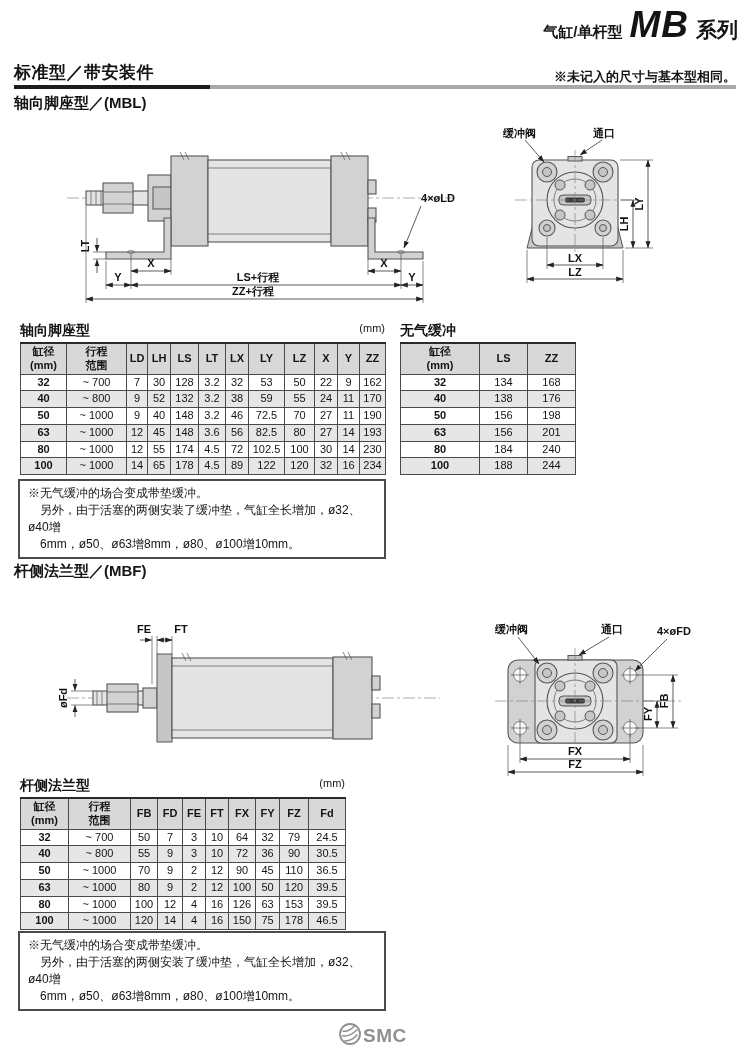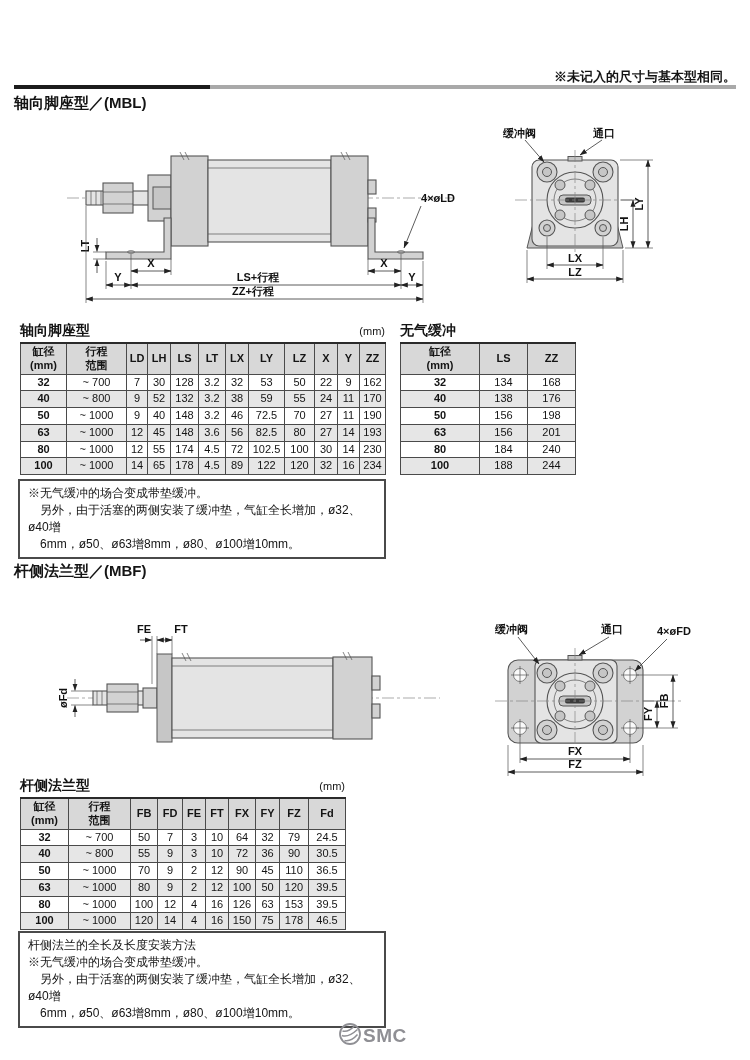--- a/index.html
+++ b/index.html
@@ -14,21 +14,21 @@
 .note-top{top:68px;right:14px;font-size:13px;font-weight:bold}
 .sec-title{top:61px;left:14px;font-size:17px;font-weight:bold;letter-spacing:.5px}
 .sec-rule{top:85px;left:14px;width:722px;height:4px;background:linear-gradient(to right,#1c1c1c 0 196px,#a9a9a9 196px)}
 .sub-title{font-size:15px;font-weight:bold}
 .sub1{top:94px;left:14px}
 .sub2{top:562px;left:14px}
 .fig1{top:126px;left:53px}
 .fig2{top:124px;left:495px}
 .fig3{top:596px;left:55px}
 .fig4{top:593px;left:475px}
-.tbl-cap{display:flex;justify-content:space-between;align-items:center}
+.tbl-cap{display:flex;justify-content:space-between;align-items:flex-start}
 .cap1{top:322px;left:20px;width:365px}
 .cap1b{top:322px;left:400px;width:175px}
 .cap2{top:777px;left:20px;width:325px}
 .tbl-title{font-size:14px;font-weight:bold}
 .tbl-unit{font-size:11px}
 table{border-collapse:collapse;table-layout:fixed}
 .tbl1{top:342px;left:20px;width:365px}
 .tbl1b{top:342px;left:400px;width:175px}
 .tbl2{top:797px;left:20px;width:325px}
 th,td{border:1px solid #4a4a4a;font-size:11px;text-align:center;padding:1px 2px;line-height:1.25;vertical-align:middle}
@@ -50,21 +50,27 @@
 .m1{fill:#e4e4e4;stroke:#555;stroke-width:1.1}
 .m2{fill:#d2d2d2;stroke:#555;stroke-width:1.1}
 .m3{fill:#c6c6c6;stroke:#555;stroke-width:1}
 .thin{stroke:#555;stroke-width:.7;fill:none}
 </style>
 </head>
 <body>
 
 <div class="page">
 
-
+  <div class="abs hdr">
+    <span class="hdr-prefix">气缸/单杆型</span>
+    <span class="hdr-model">MB</span>
+    <span class="hdr-suffix">系列</span>
+  </div>
+
+  <div class="abs sec-title">标准型／带安装件</div>
   <div class="abs note-top">※未记入的尺寸与基本型相同。</div>
   <div class="abs sec-rule"></div>
 
   <div class="abs sub-title sub1">轴向脚座型／(MBL)</div>
 
   <svg class="abs fig1" width="405" height="190" viewBox="0 0 405 190">
     <defs>
       <marker id="arw" viewBox="0 0 10 10" refX="9.5" refY="5" markerWidth="9" markerHeight="9" orient="auto-start-reverse">
         <path d="M0,1.5 L10,5 L0,8.5 Z" fill="#222"></path>
       </marker>
@@ -542,21 +548,20 @@
           <td>16</td>
           <td>150</td>
           <td>75</td>
           <td>178</td>
           <td>46.5</td>
         </tr>
       </tbody>
   </table>
 
   <div class="abs notebox note2">
-    <div>杆侧法兰的全长及长度安装方法</div>
     <div>※无气缓冲的场合变成带垫缓冲。</div>
     <div>　另外，由于活塞的两侧安装了缓冲垫，气缸全长增加，ø32、ø40增</div>
     <div>　6mm，ø50、ø63增8mm，ø80、ø100增10mm。</div>
   </div>
 
   <svg class="abs logo" width="84" height="28" viewBox="0 0 84 28">
     <circle cx="12" cy="14" r="10" fill="none" stroke="#8f8f94" stroke-width="1.8"></circle>
     <path d="M4,15.5 C9,17.5 14,14.5 19.5,9.5" stroke="#8f8f94" stroke-width="1.5" fill="none"></path>
     <path d="M4.5,11 C9,12.5 13,9.5 16.5,6" stroke="#8f8f94" stroke-width="1.5" fill="none"></path>
     <path d="M6.5,20.5 C11,21.5 16,18.5 19.5,14.5" stroke="#8f8f94" stroke-width="1.5" fill="none"></path>

